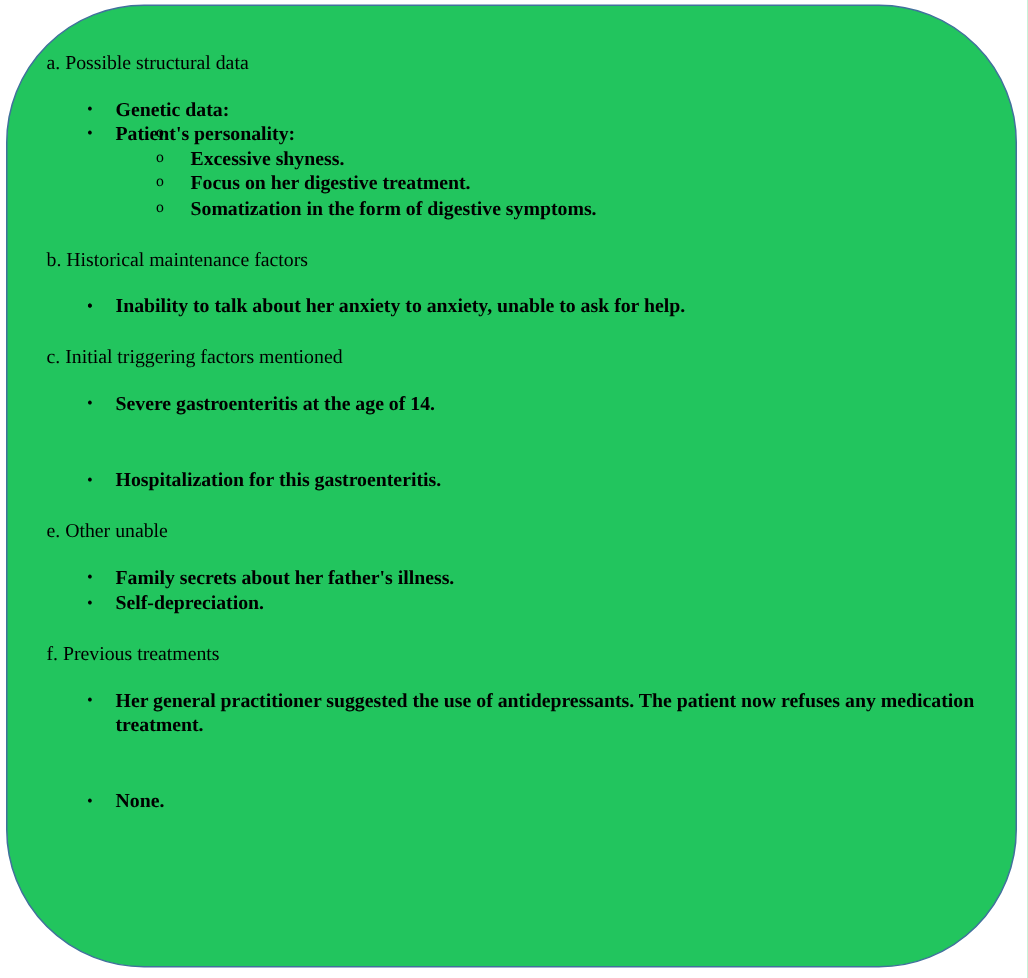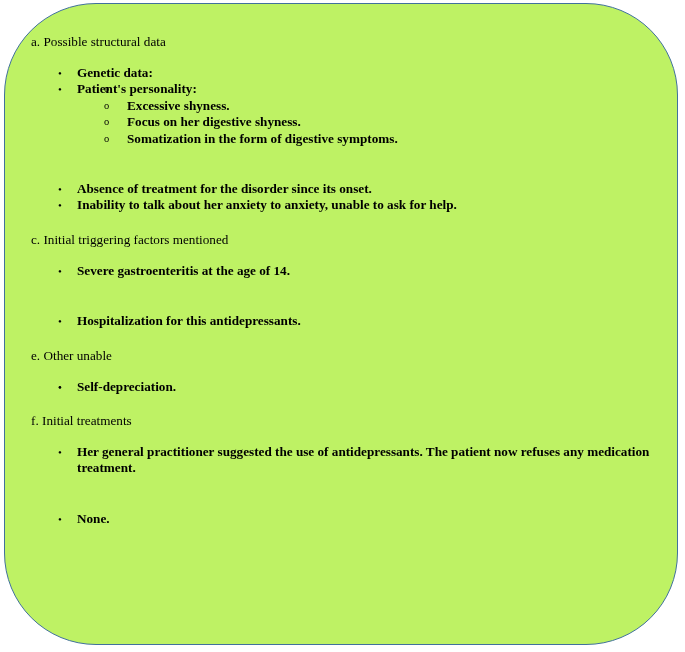--- a/index.html
+++ b/index.html
@@ -86,21 +86,21 @@
   }
 
   .gap-before-list { height: 16px; }
   .gap-after-list  { height: 18px; }
 
   .txt { display: inline; font-weight: bold; }
 </style>
 </head>
 <body>
 
-<div id="panel" style="border-color: rgb(65, 113, 156); background: #bef264; border-radius: 92px;">
+<div id="panel" style="border-color: rgb(65, 113, 156); background: #22c55e; border-radius: 92px;">
   <div id="content">
 
     <div class="section">
       <p class="heading">a. Possible structural data</p>
       <div class="gap-before-list"></div>
       <ul class="bullets">
         <li class="lvl1">
           <span class="marker">•</span>
           <span class="txt">Genetic data:</span>
         </li>
@@ -110,36 +110,36 @@
         <li class="lvl1">
           <span class="marker">•</span>
           <span class="txt">Patient's personality:</span>
         </li>
         <li class="lvl2">
           <span class="marker">o</span>
           <span class="txt">Excessive shyness.</span>
         </li>
         <li class="lvl2">
           <span class="marker">o</span>
-          <span class="txt">Focus on her digestive shyness.</span>
+          <span class="txt">Focus on her digestive treatment.</span>
         </li>
         <li class="lvl2">
           <span class="marker">o</span>
           <span class="txt">Somatization in the form of digestive symptoms.</span>
         </li>
       </ul>
       <div class="gap-after-list"></div>
     </div>
 
     <div class="section">
-      <div class="gap-before-list"></div>
-      <ul class="bullets">
-        <li class="lvl1">
-          <span class="marker">•</span>
-          <span class="txt">Absence of treatment for the disorder since its onset.</span>
+      <p class="heading">b. Historical maintenance factors</p>
+      <div class="gap-before-list"></div>
+      <ul class="bullets">
+        <li class="lvl1">
+          <span class="marker">•</span>
         </li>
         <li class="lvl1">
           <span class="marker">•</span>
           <span class="txt">Inability to talk about her anxiety to anxiety, unable to ask for help.</span>
         </li>
       </ul>
       <div class="gap-after-list"></div>
     </div>
 
     <div class="section">
@@ -152,43 +152,44 @@
         </li>
       </ul>
       <div class="gap-after-list"></div>
     </div>
 
     <div class="section">
       <div class="gap-before-list"></div>
       <ul class="bullets">
         <li class="lvl1">
           <span class="marker">•</span>
-          <span class="txt">Hospitalization for this antidepressants.</span>
+          <span class="txt">Hospitalization for this gastroenteritis.</span>
         </li>
       </ul>
       <div class="gap-after-list"></div>
     </div>
 
     <div class="section">
       <p class="heading">e. Other unable</p>
       <div class="gap-before-list"></div>
       <ul class="bullets">
         <li class="lvl1">
           <span class="marker">•</span>
+          <span class="txt">Family secrets about her father's illness.</span>
         </li>
         <li class="lvl1">
           <span class="marker">•</span>
           <span class="txt">Self-depreciation.</span>
         </li>
       </ul>
       <div class="gap-after-list"></div>
     </div>
 
     <div class="section">
-      <p class="heading">f. Initial treatments</p>
+      <p class="heading">f. Previous treatments</p>
       <div class="gap-before-list"></div>
       <ul class="bullets">
         <li class="lvl1">
           <span class="marker">•</span>
           <span class="txt">Her general practitioner suggested the use of antidepressants. The patient now refuses any medication treatment.</span>
         </li>
       </ul>
       <div class="gap-after-list"></div>
     </div>
 

